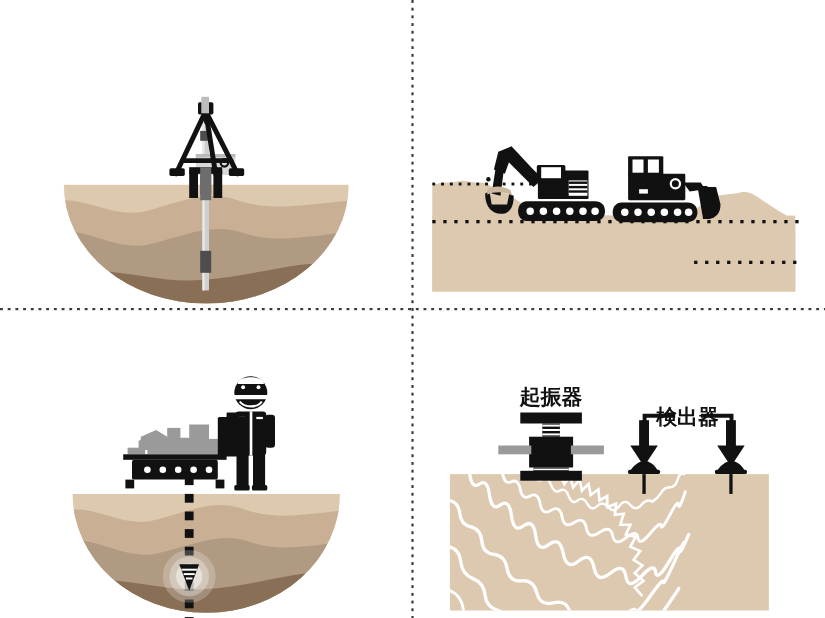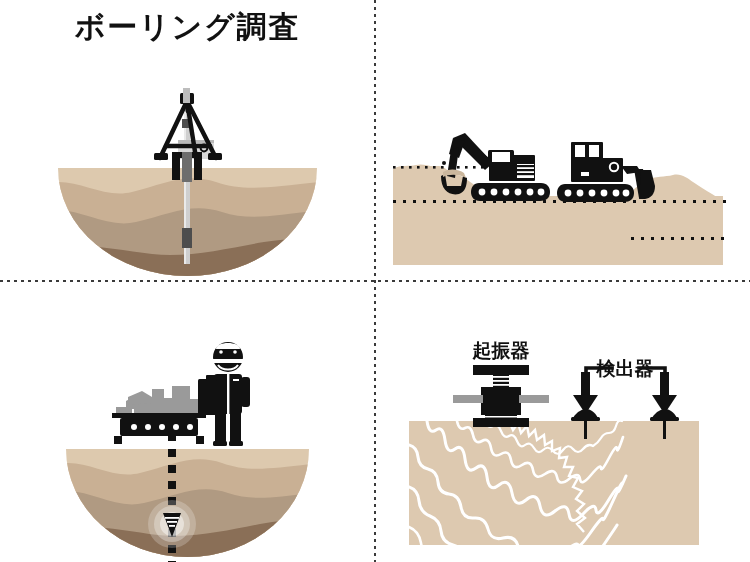--- a/index.html
+++ b/index.html
@@ -21,21 +21,21 @@
   .panel {
     position: absolute;
     width: 375px;
     height: 281px;
     overflow: hidden;
     box-sizing: border-box;
   }
   #panel-boring   { left: 0;     top: 0; }
   #panel-zosei    { left: 375px; top: 0; }
   #panel-sws      { left: 0;     top: 281px; }
-  #panel-hyomen   { left: 375px; top: 269px; }
+  #panel-hyomen   { left: 375px; top: 279px; }
 
   .divider {
     position: absolute;
     z-index: 30;
     pointer-events: none;
   }
   #divider-vertical {
     left: 374px;
     top: 0;
     width: 2px;
@@ -81,21 +81,20 @@
     font-weight: 700;
     fill: #111111;
   }
 </style>
 </head>
 <body>
 
 <div id="root">
 
   <div class="panel" id="panel-boring">
-    <div class="panel-title" id="title-boring">ボーリング調査</div>
 
     <svg class="panel-figure" id="figure-boring" viewBox="0 0 375 281">
       <defs>
         <clipPath id="clip-bowl-1">
           <path d="M 58 168 L 317 168 A 129.5 108 0 0 1 58 168 Z"></path>
         </clipPath>
       </defs>
 
       <g>
         <path d="M 58 168 L 317 168 A 129.5 108 0 0 1 58 168 Z" fill="#ddc9ae"></path>

